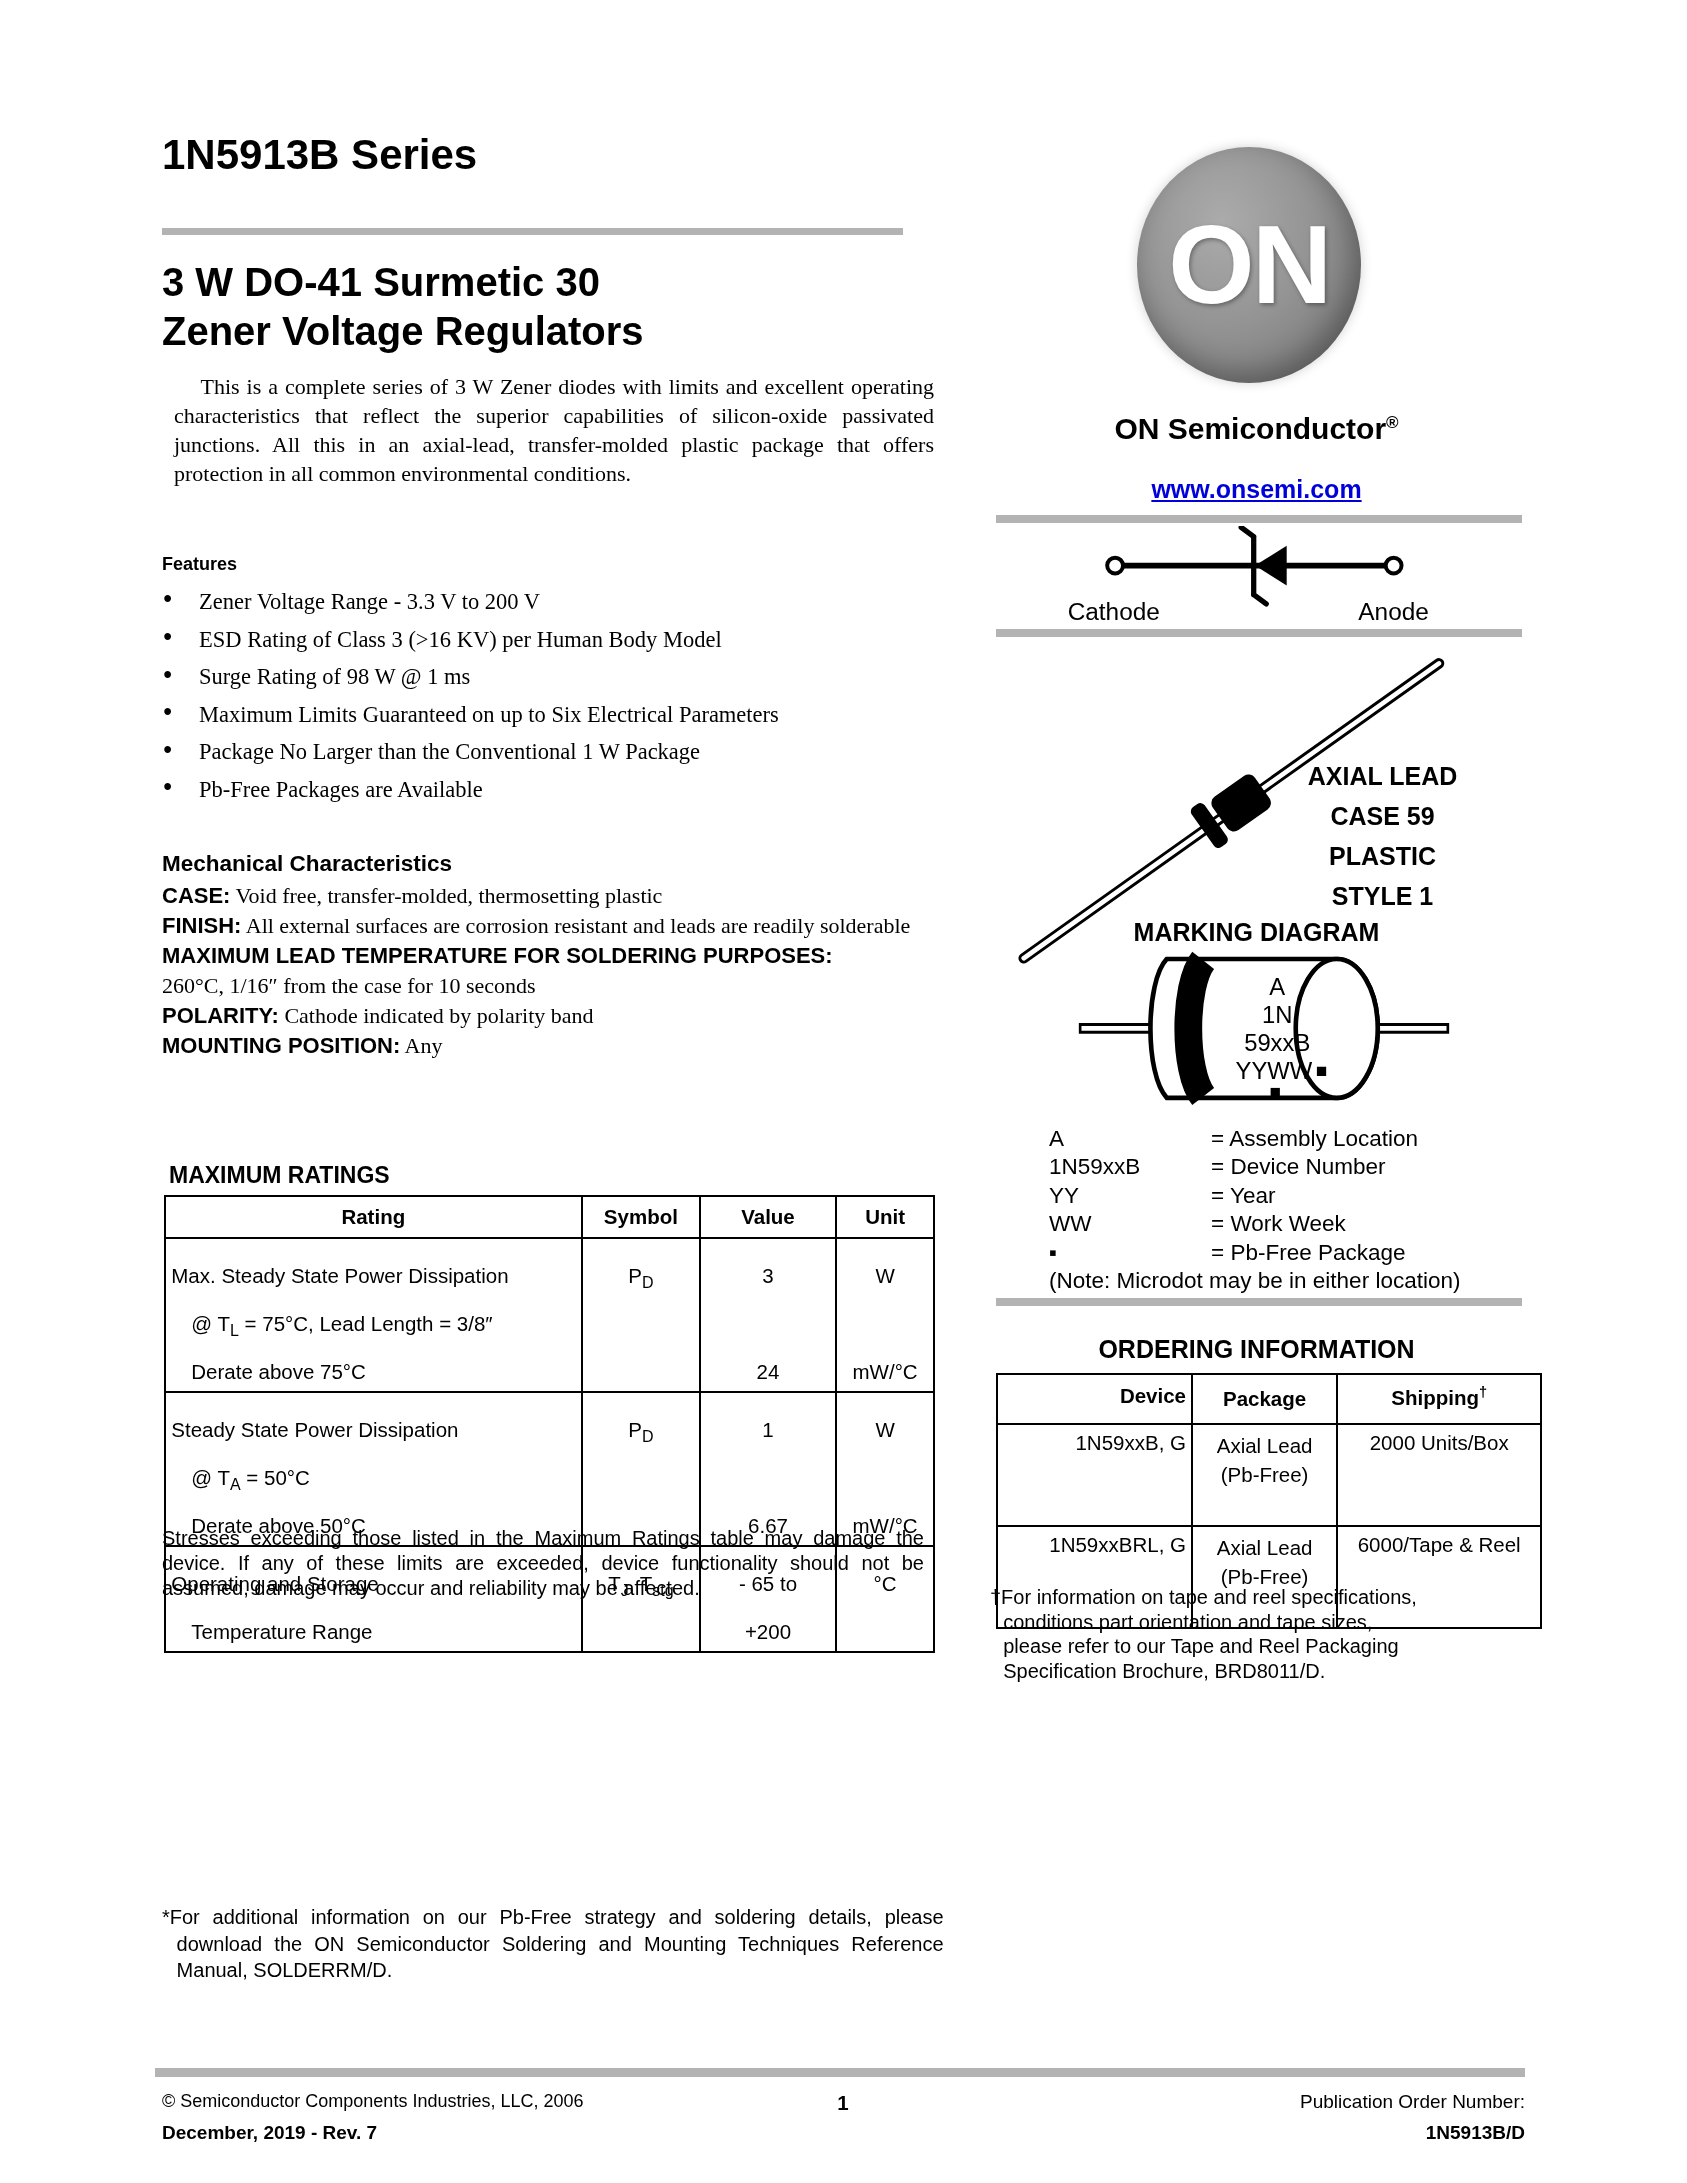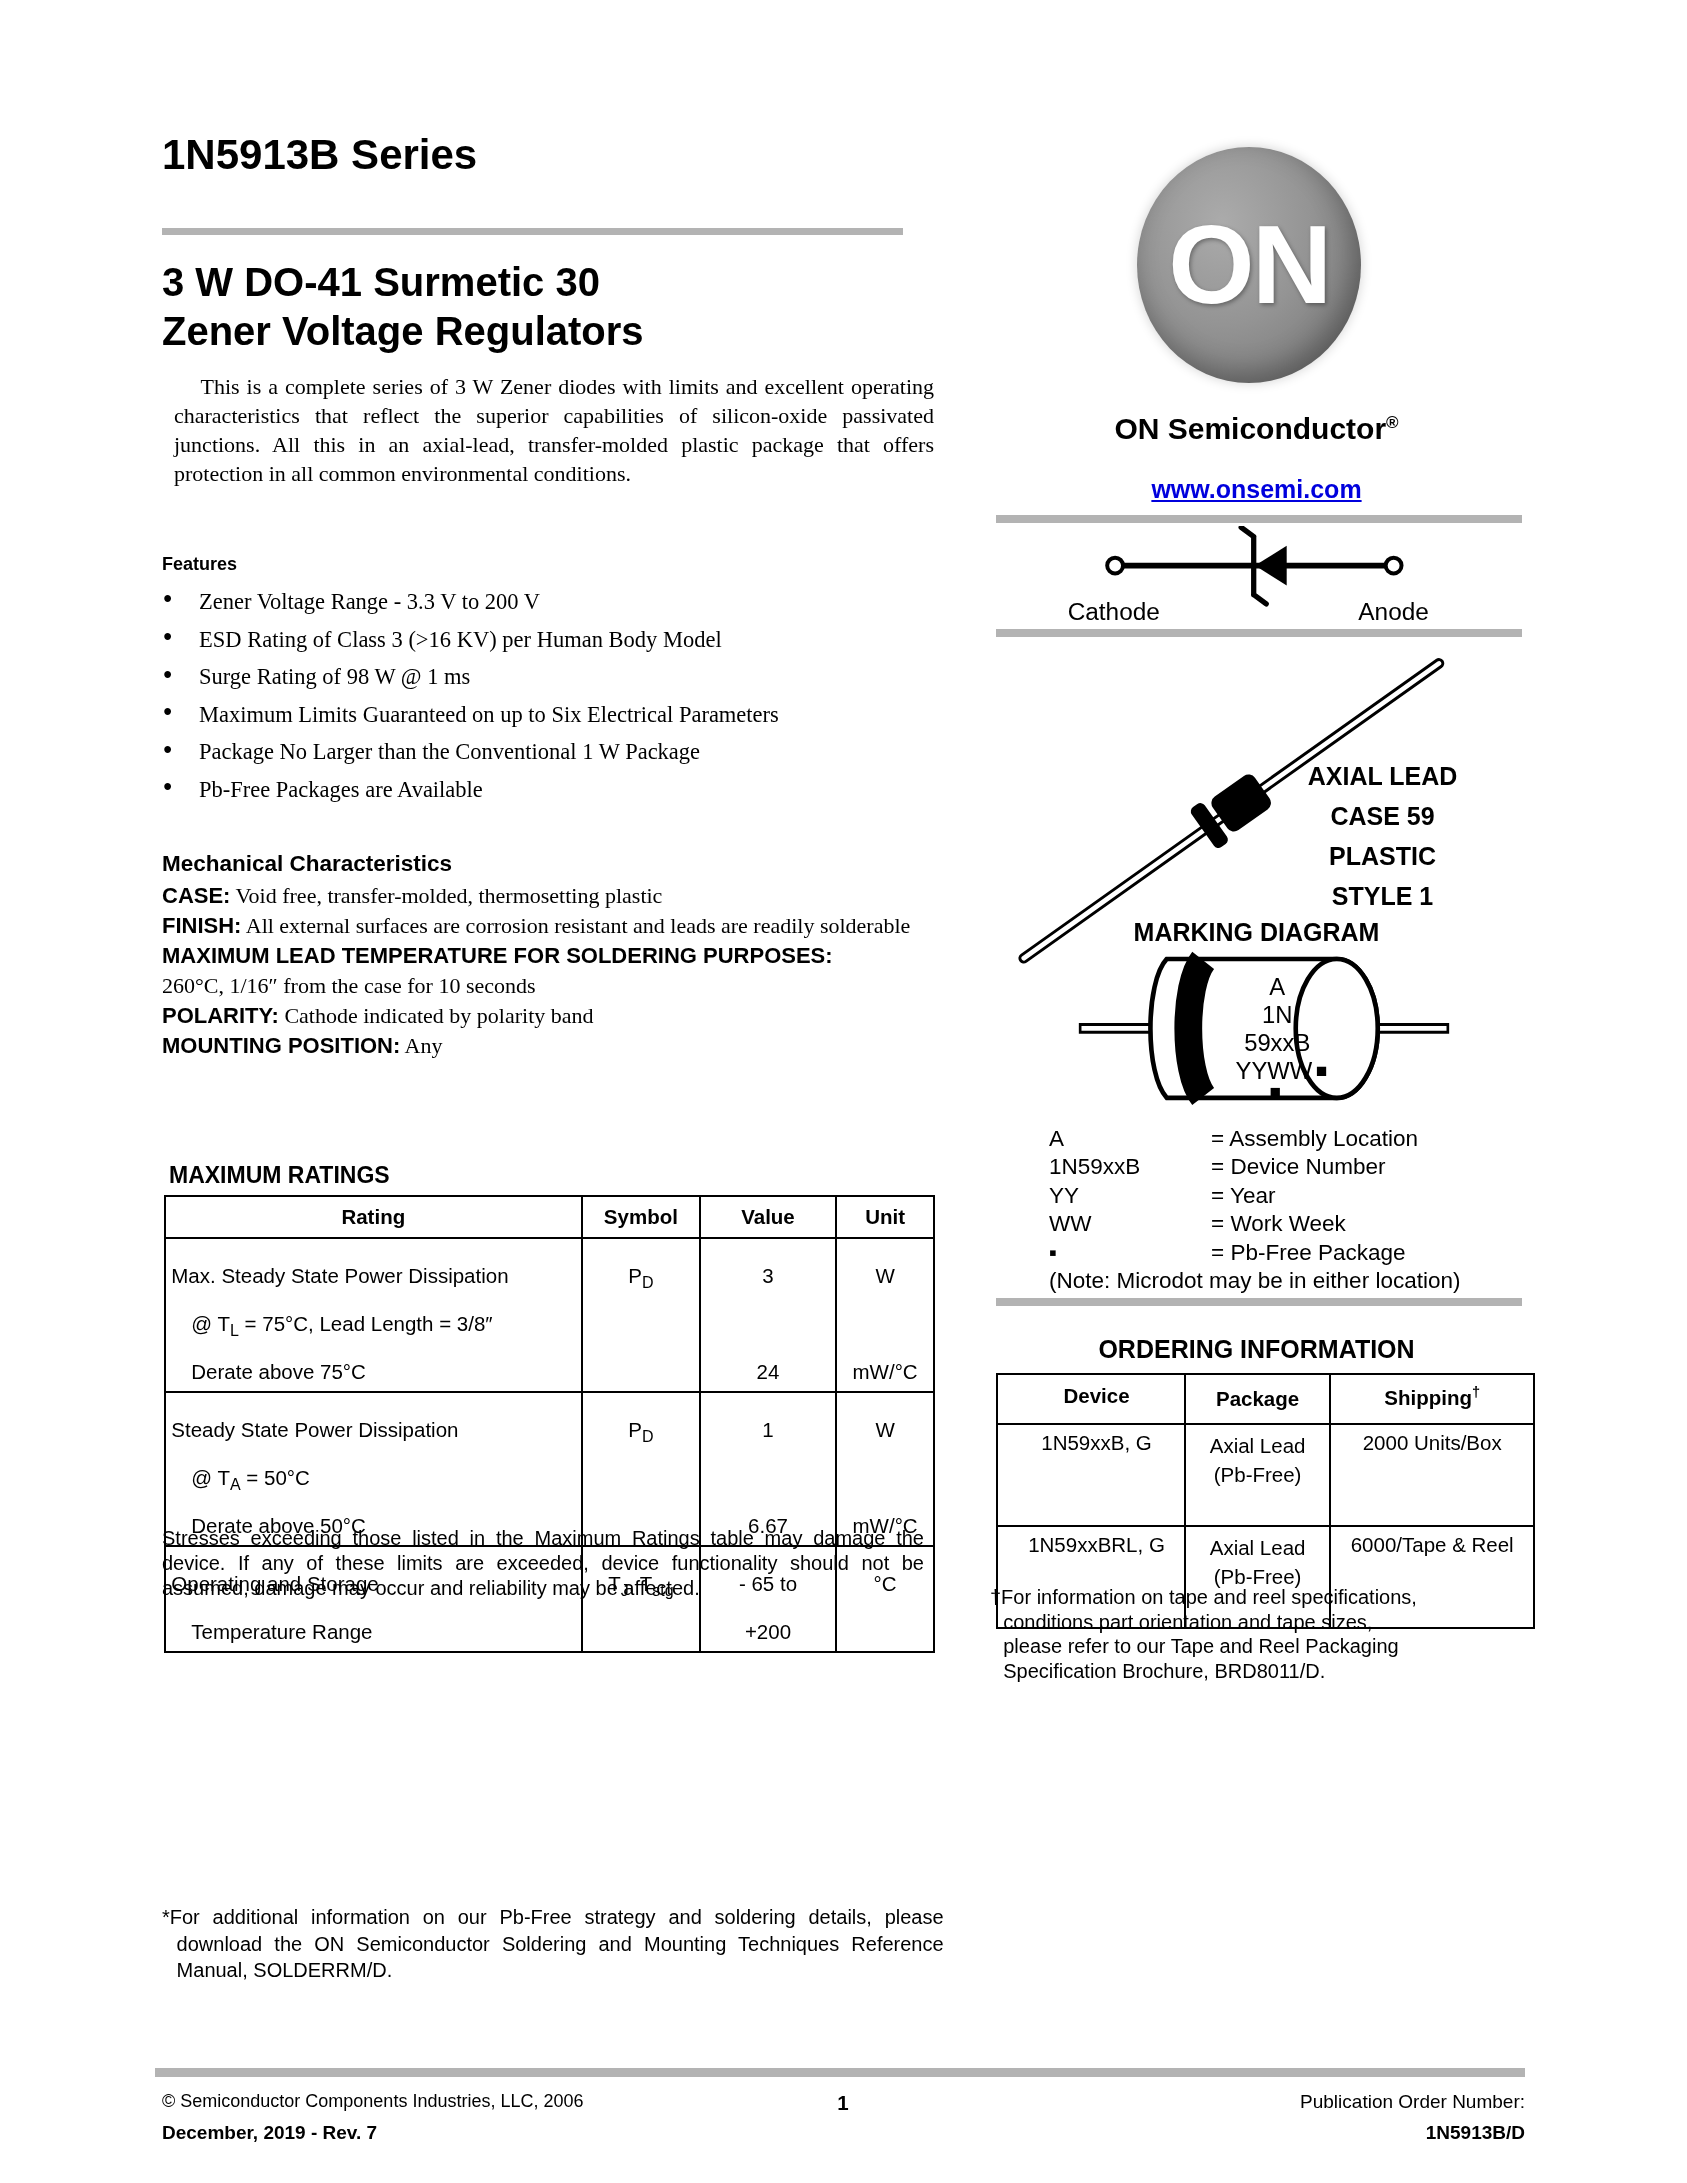--- a/index.html
+++ b/index.html
@@ -61,21 +61,21 @@
   #marking-svg{left:1059px;top:949px;}
   #marking-legend{left:1049px;top:1125px;width:490px;font-size:22.5px;line-height:28.4px;}
   #marking-legend .row{display:flex;}
   #marking-legend .k{width:162px;flex:none;}
   #marking-legend .note{margin-top:0px;}
   #bar3{left:996px;top:1298px;width:526px;}
   #ordering-heading{left:992px;top:1335px;width:529px;font-size:25px;font-weight:bold;}
   #ordering-table{left:996px;top:1373px;border:2.6px solid #000;}
   #ordering-table td,#ordering-table th{border:2px solid #000;vertical-align:top;font-size:20.5px;padding:6.6px 5.3px;}
   #ordering-table th{font-weight:bold;text-align:center;padding:9.3px 5.3px;}
-  #ordering-table .dev{width:165px;text-align:center;padding-left:16px;}
+  #ordering-table .dev{width:165px;text-align:right;padding-left:23px;}
   #ordering-table .pkg{width:132px;text-align:center;line-height:29px;}
   #ordering-table .shp{width:192px;text-align:center;}
   #dagger-note{left:990px;top:1585px;width:430px;font-size:20px;line-height:24.5px;
                padding-left:13.2px;text-indent:-13.2px;}
 
   
   #footer-bar{left:155px;top:2068px;width:1370px;height:9.3px;}
   #footer-copy{left:162px;top:2091px;font-size:18px;}
   #footer-rev{left:162px;top:2122px;font-size:19px;font-weight:bold;}
   #footer-page{left:777px;top:2091px;width:132px;text-align:center;font-size:20.5px;font-weight:bold;}

